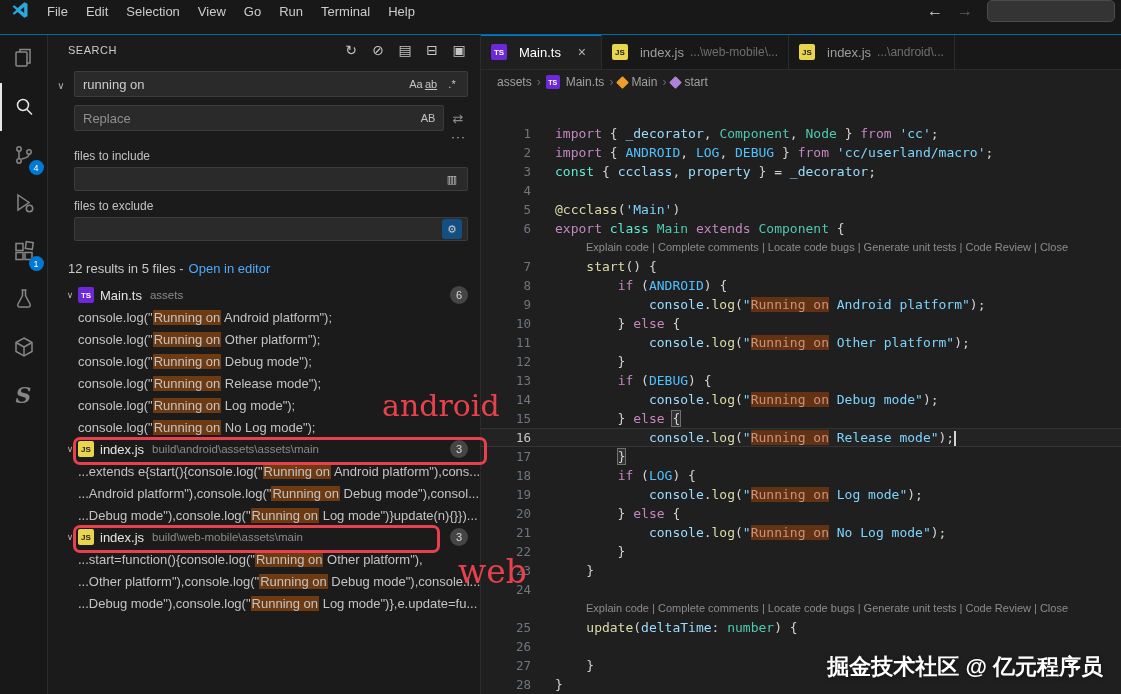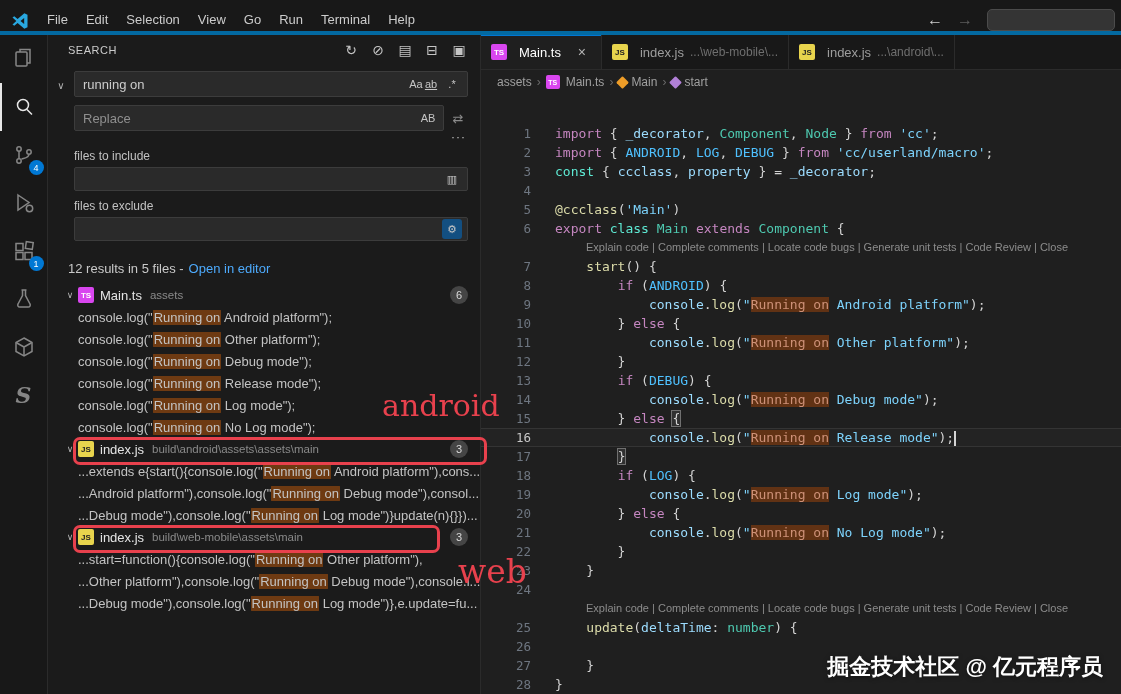--- a/index.html
+++ b/index.html
@@ -1,21 +1,21 @@
 <!DOCTYPE html>
 <html><head>
 <meta charset="utf-8">
 <style>
   *{margin:0;padding:0;box-sizing:border-box}
   html,body{width:1121px;height:694px;overflow:hidden;background:#1f1f1f;
     font-family:"Liberation Sans","DejaVu Sans",sans-serif;color:#ccc;position:relative}
 
   
   .titlebar{position:absolute;top:0;left:0;width:100%;height:35px;background:#181818;
-    border-bottom:4px solid #0369a1;display:flex;align-items:flex-end;z-index:5}
+    border-bottom:1px solid #0369a1;display:flex;align-items:flex-start;z-index:5}
   .vscode-logo{width:20px;height:20px;margin:0 8px 0 10px;display:flex;flex:none}
   .menu-bar{display:flex;align-items:center}
   .menu-item{padding:4px 9px;font-size:13px;color:#cccccc;border-radius:5px;white-space:nowrap}
   .titlebar-right{margin-left:auto;display:flex;align-items:center;gap:14px;padding-right:6px}
   .nav-arrow{font-size:16px;color:#cfcfcf;line-height:1}
   .nav-arrow.disabled{color:#5d5d5d}
   .command-center{width:128px;height:22px;background:#343434;border:1px solid #4b4b4b;border-radius:5px}
 
   
   .activitybar{position:absolute;top:35px;left:0;width:48px;bottom:0;background:#181818;
@@ -58,21 +58,21 @@
   .summary{padding:12px 12px 8px 20px;font-size:13px;color:#c9c9c9;white-space:nowrap}
   .summary .link{color:#4daafc;margin-left:5px;cursor:pointer;text-decoration:none}
 
   
   .trow{height:22px;display:flex;align-items:center;padding-left:30px;font-size:13px;
     white-space:nowrap;overflow:hidden}
   .trow.group{padding-left:14px}
   .chev{width:16px;font-size:9px;color:#b6b6b6;display:flex;justify-content:center;flex:none}
   .fi{width:16px;height:16px;border-radius:2px;font-size:8px;font-weight:bold;display:flex;
     align-items:center;justify-content:center;margin-right:6px;flex:none}
-  .fi.ts{background:#d946ef;color:#fff}
+  .fi.ts{background:#6d28d9;color:#fff}
   .fi.js{background:#e8d44d;color:#222}
   .fi.sm{width:14px;height:14px;font-size:7px;margin-right:2px}
   .fname{color:#e4e4e4;margin-right:8px}
   .fpath{color:#8a8a8a;font-size:11.5px;overflow:hidden;flex:1}
   .cbadge{margin-left:auto;margin-right:12px;background:#454545;color:#d8d8d8;font-size:11px;
     min-width:18px;height:18px;border-radius:10px;display:flex;align-items:center;justify-content:center;
     padding:0 5px;flex:none}
   .rtext{color:#c3c3c3;overflow:hidden;white-space:pre}
   .hl{background:#6e3a12;border-radius:2px;padding:1px 1px}
 

